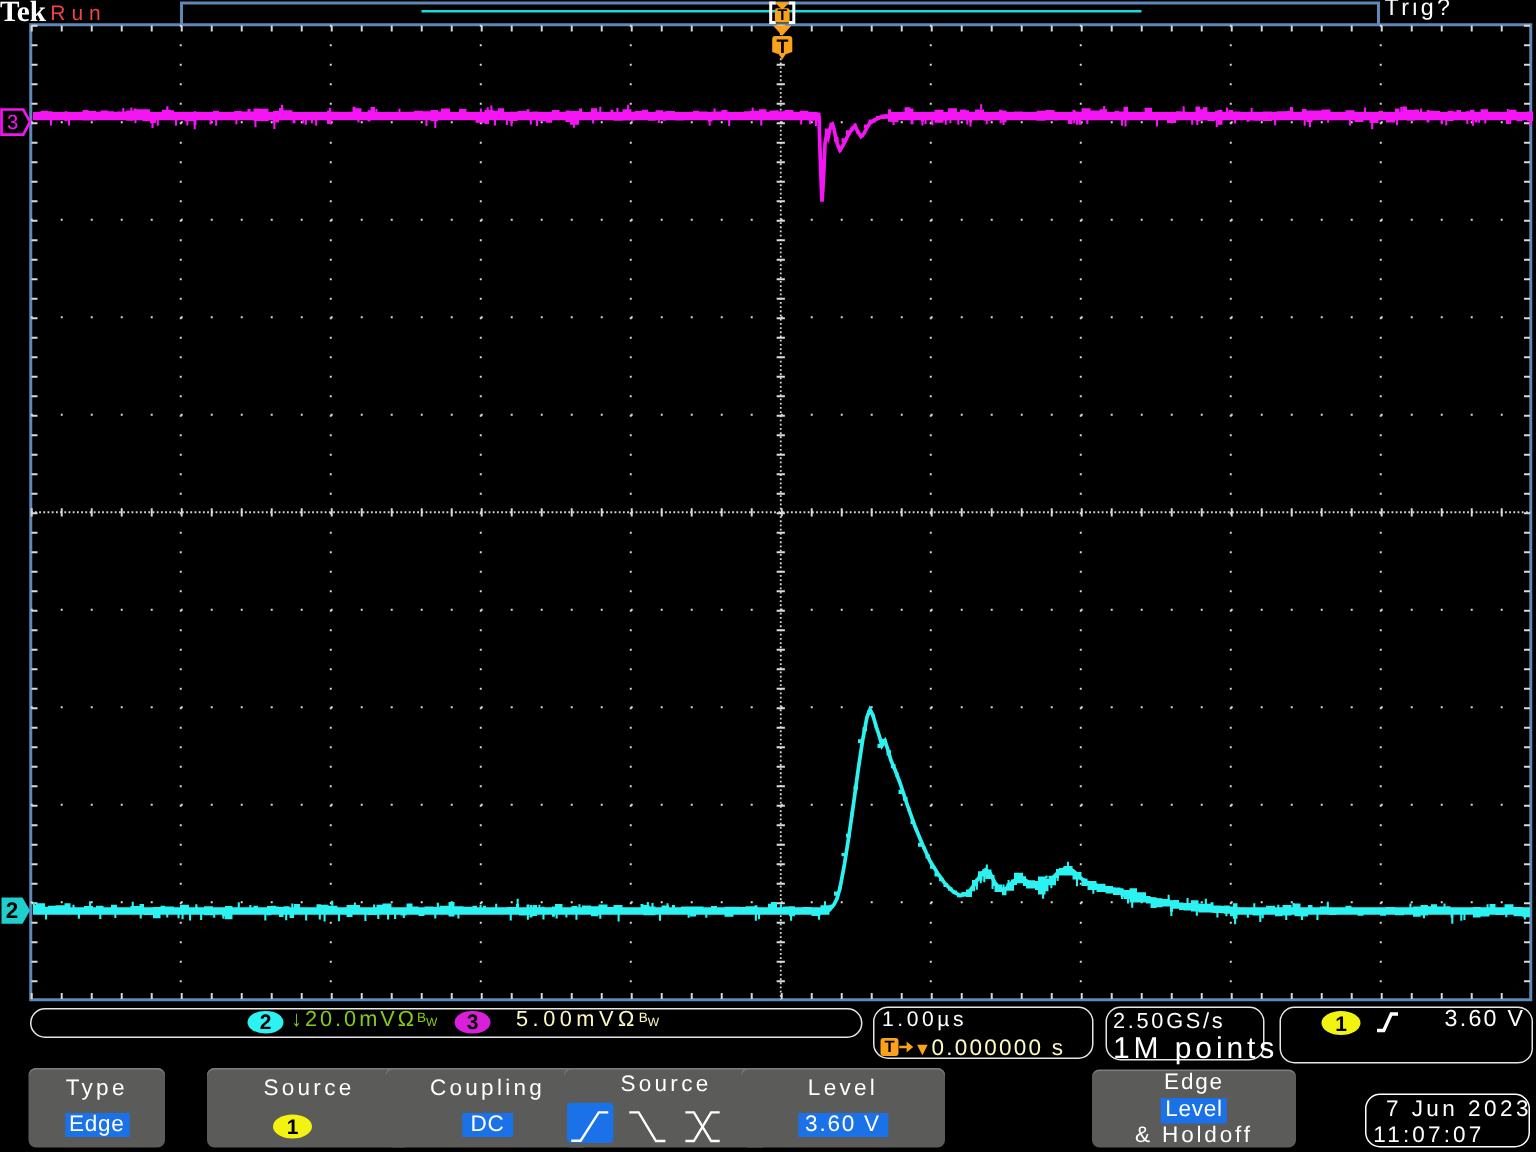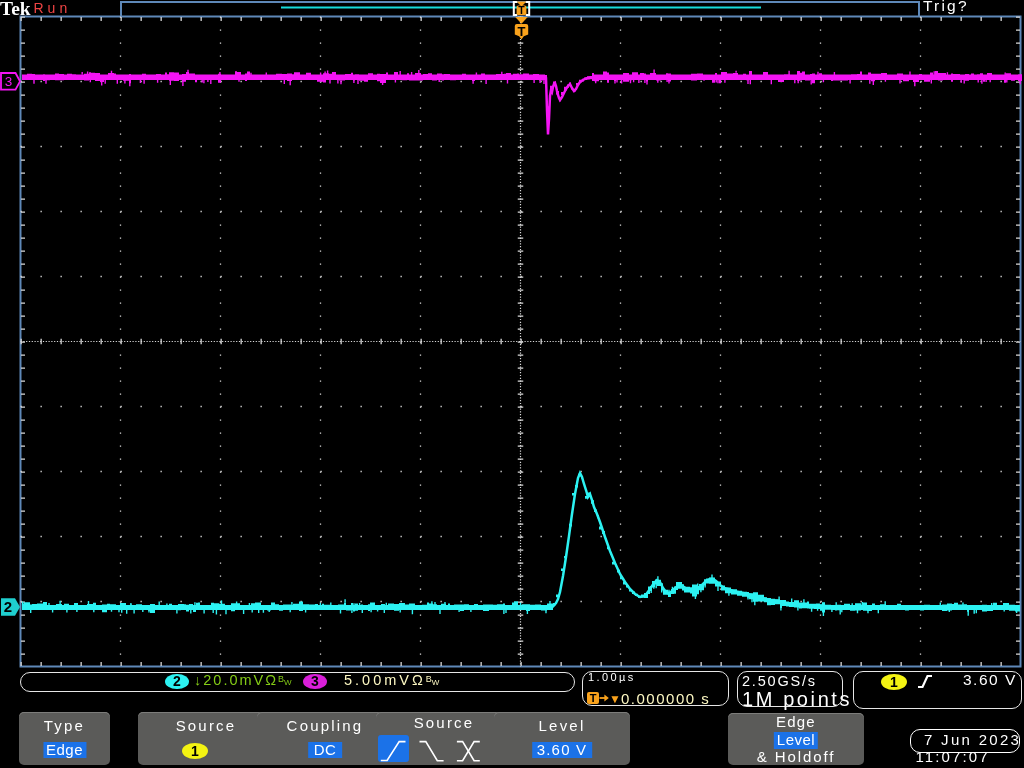--- a/index.html
+++ b/index.html
@@ -66,21 +66,21 @@
  <text x="8.5" y="86" fill="#F414F4" font-size="13.5" text-anchor="middle">3</text>
 </svg>
 
 <div class="rbox" style="left:20px;top:672px;width:555px;height:19.5px"></div>
 <div class="badge" style="left:165px;top:673.5px;width:24px;height:15.5px;background:#2CF2F2;font-size:14px;line-height:15.5px">2</div>
 <div class="rtxt" style="left:194px;top:671.5px;color:#84cc16;font-size:14.5px;letter-spacing:2px">↓20.0mVΩ<span style="font-size:9px;vertical-align:3px;letter-spacing:0">B</span><span style="font-size:8px;vertical-align:0px;letter-spacing:0">W</span></div>
 <div class="badge" style="left:303px;top:673.5px;width:24px;height:15.5px;background:#D91FD9;font-size:14px;line-height:15.5px">3</div>
 <div class="rtxt" style="left:344px;top:671.5px;color:#fef9c3;font-size:14.5px;letter-spacing:3px">5.00mVΩ<span style="font-size:9px;vertical-align:3px;letter-spacing:0">B</span><span style="font-size:8px;vertical-align:0px;letter-spacing:0">W</span></div>
 
 <div class="rbox" style="left:582px;top:670.5px;width:147px;height:35.5px"></div>
-<div class="rtxt" style="left:588px;top:671px;font-size:11px;letter-spacing:2.4px">1.00µs</div>
+<div class="rtxt" style="left:588px;top:671px;font-size:14px;letter-spacing:2.4px">1.00µs</div>
 <div class="a" style="left:587px;top:691.5px;width:12px;height:12.5px;background:#F9A21C;border-radius:2px;color:#000;font-size:11px;font-weight:bold;text-align:center;line-height:12.5px">T</div>
 <svg class="a" style="left:599px;top:692.5px" width="11" height="10">
     <line x1="0.5" y1="5" x2="6.5" y2="5" stroke="#F9A21C" stroke-width="1.8"></line>
     <polygon points="5.4,1.4 9.8,5 5.4,8.6" fill="#F9A21C"></polygon>
   </svg>
 <div class="rtxt" style="left:609px;top:691.5px;color:#F9A21C;font-size:12px;letter-spacing:0">▼</div>
 <div class="rtxt" style="left:621px;top:690px;color:#fef9c3;font-size:15px;letter-spacing:1.5px">0.000000 s</div>
 
 <div class="rbox" style="left:737px;top:670.5px;width:106px;height:36px"></div>
 <div class="rtxt" style="left:742px;top:672.5px;font-size:14.5px;letter-spacing:1.8px">2.50GS/s</div>
@@ -117,16 +117,16 @@
 </div>
 <div class="btn" style="left:494px">
  <div class="btitle">Level</div>
     <div class="bval" style="padding:0 4.5px;letter-spacing:1.2px">3.60 V</div>
 </div>
 <div class="btn" style="left:728px;top:713px;height:52px">
  <div class="btitle" style="top:0px;letter-spacing:1.2px">Edge</div>
  <div class="bval" style="top:19px">Level</div>
  <div class="btitle" style="top:34.5px;letter-spacing:1.9px">&amp; Holdoff</div>
 </div>
-<div class="a" style="left:909.5px;top:729px;width:110px;height:24px;border:1.6px solid #fff;border-radius:10px;background:#000;color:#fff">
+<div class="a" style="left:909.5px;top:729px;width:110px;height:36px;border:1.6px solid #fff;border-radius:10px;background:#000;color:#fff">
  <div class="a" style="left:13.5px;top:0.5px;font-size:15px;letter-spacing:2.3px;white-space:nowrap">7 Jun 2023</div>
  <div class="a" style="left:5px;top:18px;font-size:15px;letter-spacing:2.1px;white-space:nowrap">11:07:07</div>
 </div>
 
 </body></html>

